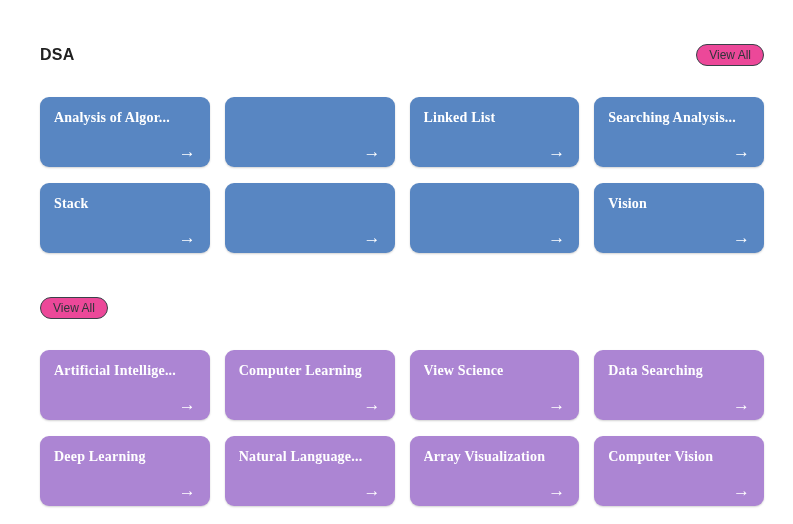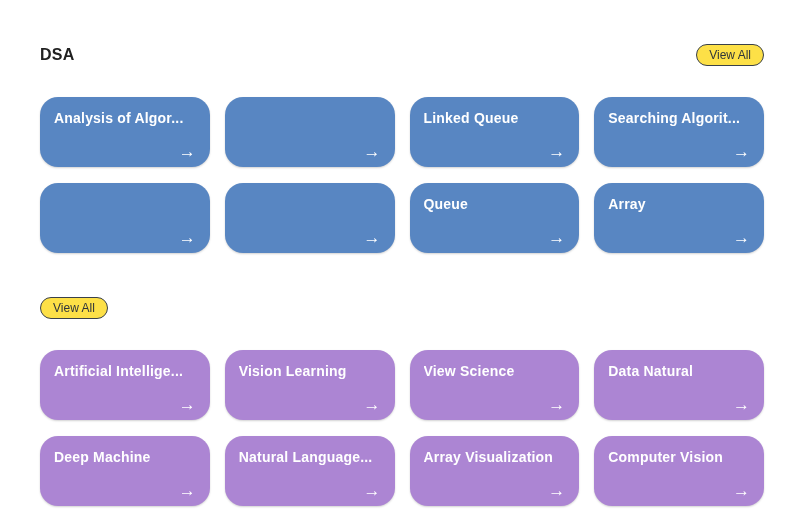--- a/index.html
+++ b/index.html
@@ -23,44 +23,45 @@
     justify-content: space-between;
     margin-bottom: 31px;
   }
   .section-title {
     font-size: 16px;
     font-weight: bold;
     color: #212121;
     letter-spacing: 0.2px;
   }
   .view-all {
-    background: #fde047;
+    background: #ec4899;
     border: 1px solid #3a4149;
     border-radius: 12px;
     color: #2f353b;
     font-family: "Liberation Sans", sans-serif;
     font-size: 12px;
     line-height: 1;
     padding: 4px 12px 5px 12px;
     height: 22px;
     cursor: pointer;
   }
   .cards {
     display: grid;
     grid-template-columns: repeat(4, 1fr);
     gap: 16px 15px;
   }
   .card {
     position: relative;
     height: 70px;
-    border-radius: 18px;
+    border-radius: 9px;
     background: var(--card-bg, #5886c2);
     padding: 13px 14px;
     cursor: pointer;
     box-shadow: 0 1px 2px rgba(0,0,0,0.18);
+    font-family: Liberation Serif, serif;
   }
   .card-title {
     display: block;
     color: #ffffff;
     font-size: 14px;
     font-weight: bold;
     white-space: nowrap;
     overflow: hidden;
     letter-spacing: 0.2px;
   }
@@ -85,67 +86,67 @@
     </div>
     <div class="cards">
       <div class="card">
         <span class="card-title">Analysis of Algor...</span>
         <span class="card-arrow">→</span>
       </div>
       <div class="card">
         <span class="card-arrow">→</span>
       </div>
       <div class="card">
-        <span class="card-title">Linked Queue</span>
+        <span class="card-title">Linked List</span>
         <span class="card-arrow">→</span>
       </div>
       <div class="card">
-        <span class="card-title">Searching Algorit...</span>
+        <span class="card-title">Searching Analysis...</span>
+        <span class="card-arrow">→</span>
+      </div>
+      <div class="card">
+        <span class="card-title">Stack</span>
         <span class="card-arrow">→</span>
       </div>
       <div class="card">
         <span class="card-arrow">→</span>
       </div>
       <div class="card">
         <span class="card-arrow">→</span>
       </div>
       <div class="card">
-        <span class="card-title">Queue</span>
-        <span class="card-arrow">→</span>
-      </div>
-      <div class="card">
-        <span class="card-title">Array</span>
+        <span class="card-title">Vision</span>
         <span class="card-arrow">→</span>
       </div>
     </div>
   </div>
 
   <div class="section" style="--card-bg: #ac85d3;">
     <div class="section-header">
       <button class="view-all">View All</button>
     </div>
     <div class="cards">
       <div class="card">
         <span class="card-title">Artificial Intellige...</span>
         <span class="card-arrow">→</span>
       </div>
       <div class="card">
-        <span class="card-title">Vision Learning</span>
+        <span class="card-title">Computer Learning</span>
         <span class="card-arrow">→</span>
       </div>
       <div class="card">
         <span class="card-title">View Science</span>
         <span class="card-arrow">→</span>
       </div>
       <div class="card">
-        <span class="card-title">Data Natural</span>
+        <span class="card-title">Data Searching</span>
         <span class="card-arrow">→</span>
       </div>
       <div class="card">
-        <span class="card-title">Deep Machine</span>
+        <span class="card-title">Deep Learning</span>
         <span class="card-arrow">→</span>
       </div>
       <div class="card">
         <span class="card-title">Natural Language...</span>
         <span class="card-arrow">→</span>
       </div>
       <div class="card">
         <span class="card-title">Array Visualization</span>
         <span class="card-arrow">→</span>
       </div>

